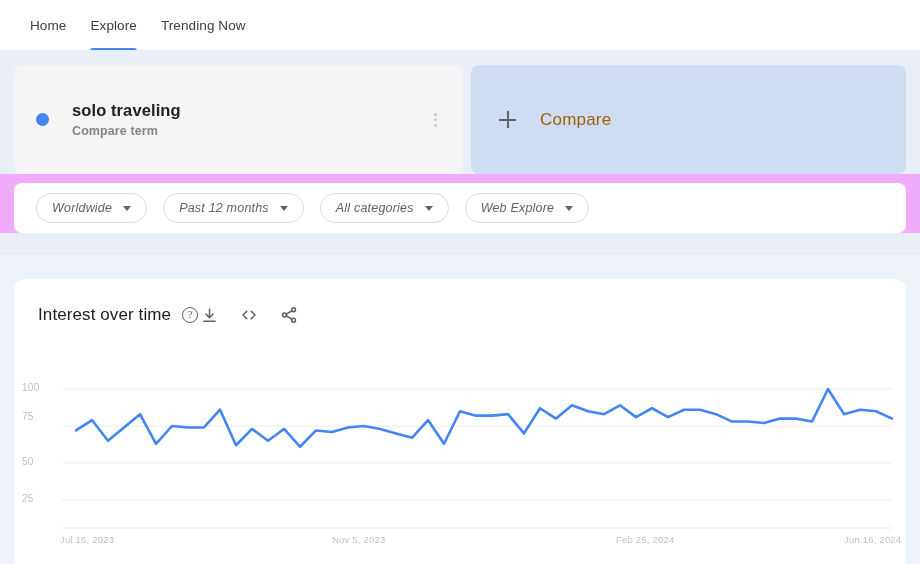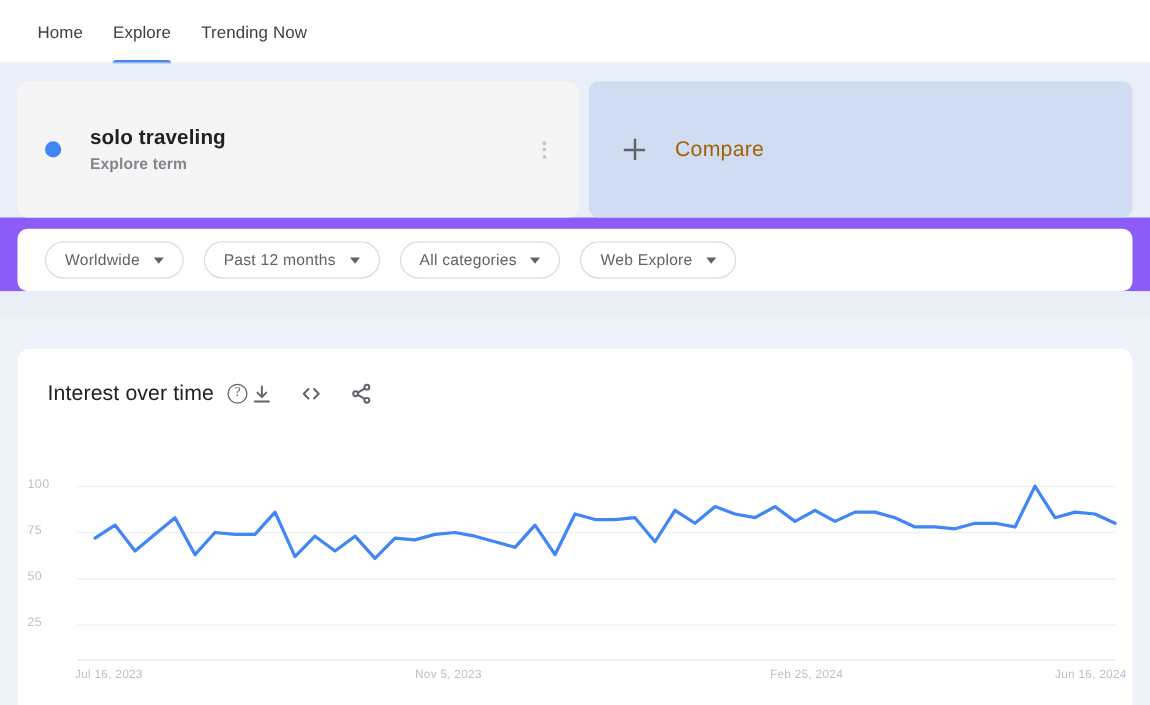--- a/index.html
+++ b/index.html
@@ -116,21 +116,21 @@
   }
   .plus-icon::before { left: 0; right: 0; top: 8px; height: 1.6px; }
   .plus-icon::after { top: 0; bottom: 0; left: 8px; width: 1.6px; }
   .compare-label {
     font-size: 17px;
     color: #a16207;
     letter-spacing: .2px;
   }
 
   
-  .filter-wrap { padding: 9px 14px 0 14px; background: #8b5cf6; }
+  .filter-wrap { padding: 9px 14px 0 14px; background: #f0abfc; font-style: italic; }
   .filter-bar {
     background: #ffffff;
     border-radius: 8px;
     height: 50px;
     display: flex;
     align-items: center;
     padding: 0 22px;
     gap: 16px;
   }
   .chip {
@@ -226,21 +226,21 @@
   </div>
 </div>
 
 <div class="band-top">
   <div class="term-row">
 
     <div class="term-card">
       <span class="dot"></span>
       <div class="term-text">
         <div class="term-title">solo traveling</div>
-        <div class="term-sub">Explore term</div>
+        <div class="term-sub">Compare term</div>
       </div>
       <div class="kebab">
         <i></i>
         <i></i>
         <i></i>
       </div>
     </div>
 
     <div class="compare-card">
       <span class="plus-icon"></span>
@@ -312,21 +312,21 @@
       <svg id="chart-svg" width="892" height="298">
           <line x1="48" x2="878" y1="110" y2="110" stroke="#f1f3f4" stroke-width="1.4"></line>
           <line x1="48" x2="878" y1="147" y2="147" stroke="#f1f3f4" stroke-width="1.4"></line>
           <line x1="48" x2="878" y1="184" y2="184" stroke="#f1f3f4" stroke-width="1.4"></line>
           <line x1="48" x2="878" y1="221" y2="221" stroke="#f1f3f4" stroke-width="1.4"></line>
           <line x1="48" x2="878" y1="249" y2="249" stroke="#e8eaed" stroke-width="1.2"></line>
           <polyline points="62.00,151.44 78.00,141.08 94.00,161.80 110.00,148.48 126.00,135.16 142.00,164.76 158.00,147.00 174.00,148.48 190.00,148.48 206.00,130.72 222.00,166.24 238.00,149.96 254.00,161.80 270.00,149.96 286.00,167.72 302.00,151.44 318.00,152.92 334.00,148.48 350.00,147.00 366.00,149.96 382.00,154.40 398.00,158.84 414.00,141.08 430.00,164.76 446.00,132.20 462.00,136.64 478.00,136.64 494.00,135.16 510.00,154.40 526.00,129.24 542.00,139.60 558.00,126.28 574.00,132.20 590.00,135.16 606.00,126.28 622.00,138.12 638.00,129.24 654.00,138.12 670.00,130.72 686.00,130.72 702.00,135.16 718.00,142.56 734.00,142.56 750.00,144.04 766.00,139.60 782.00,139.60 798.00,142.56 814.00,110.00 830.00,135.16 846.00,130.72 862.00,132.20 878.00,139.60" fill="none" stroke="#4285f4" stroke-width="2.6" stroke-linejoin="round" stroke-linecap="round"></polyline>
         </svg>
       <div id="ylabels">
           <div class="ylabel" style="left: 8px; top: 103px;">100</div>
-          <div class="ylabel" style="left: 8px; top: 140px;">75</div>
+          <div class="ylabel" style="left: 8px; top: 132px;">75</div>
           <div class="ylabel" style="left: 8px; top: 177px;">50</div>
           <div class="ylabel" style="left: 8px; top: 214px;">25</div>
         </div>
       <div id="xlabels">
           <div class="xlabel" style="left: 46px; top: 255px;">Jul 16, 2023</div>
           <div class="xlabel" style="left: 318px; top: 255px;">Nov 5, 2023</div>
           <div class="xlabel" style="left: 574px; top: 255px; margin-left: 28px;">Feb 25, 2024</div>
           <div class="xlabel" style="left: 830px; top: 255px; text-align: center;">Jun 16, 2024</div>
         </div>
     </div>

